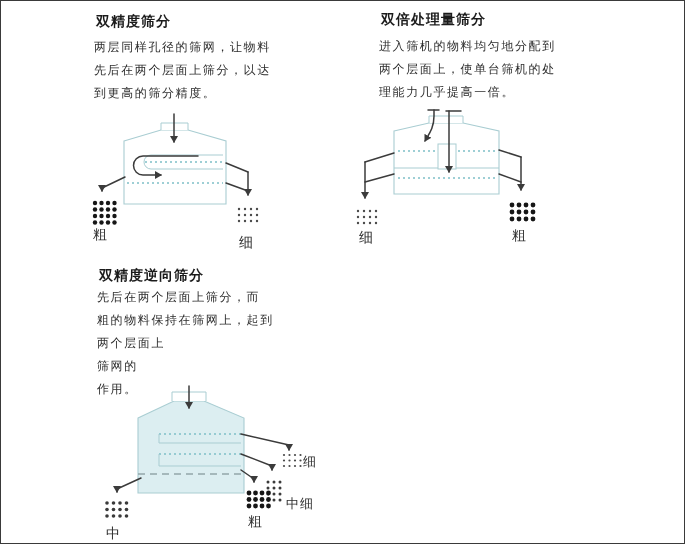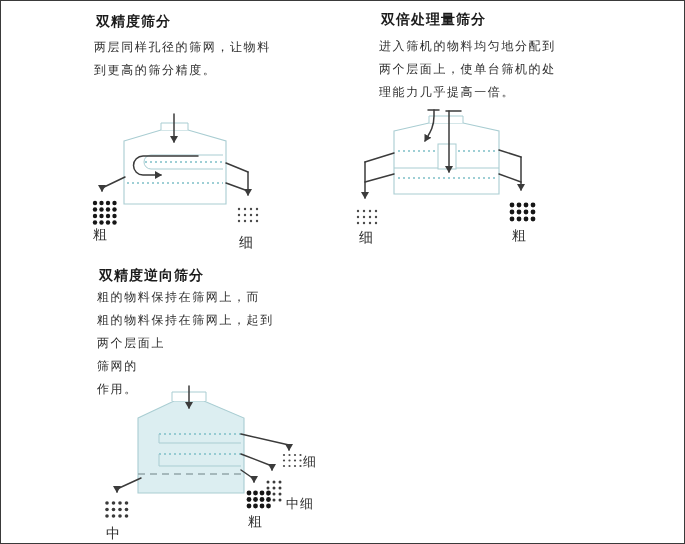--- a/index.html
+++ b/index.html
@@ -41,33 +41,34 @@
   .dlabel-sm{font-size:13px;}
 </style>
 </head>
 <body>
 
 <div class="page">
 
   <div class="tb" id="block1" style="left:93px;top:12px;font-family:Liberation Mono, monospace;">
     <div class="sec-title">双精度筛分</div>
     <div class="sec-line">两层同样孔径的筛网，让物料</div>
+    <div class="sec-line">先后在两个层面上筛分，以达</div>
     <div class="sec-line">到更高的筛分精度。</div>
   </div>
 
   <div class="tb" id="block2" style="left:378px;top:10px;">
     <div class="sec-title">双倍处理量筛分</div>
     <div class="sec-line">进入筛机的物料均匀地分配到</div>
     <div class="sec-line">两个层面上，使单台筛机的处</div>
     <div class="sec-line">理能力几乎提高一倍。</div>
   </div>
 
   <div class="tb" id="block3" style="left:96px;top:266px;">
     <div class="sec-title">双精度逆向筛分</div>
-    <div class="sec-line">粗的物料保持在筛网上，而</div>
+    <div class="sec-line">先后在两个层面上筛分，而</div>
     <div class="sec-line">粗的物料保持在筛网上，起到</div>
     <div class="sec-line">两个层面上</div>
     <div class="sec-line">筛网的</div>
     <div class="sec-line">作用。</div>
   </div>
 
   <svg id="d1" class="diag" width="200" height="145" viewBox="0 0 200 145">
     <defs>
       <marker id="ah" markerWidth="9" markerHeight="9" refX="6" refY="4" orient="auto" markerUnits="userSpaceOnUse">
         <path class="ah" d="M0,0 L7,4 L0,8 Z"></path>

